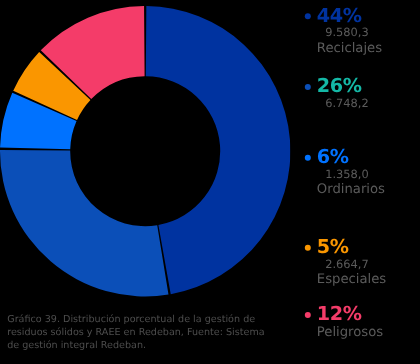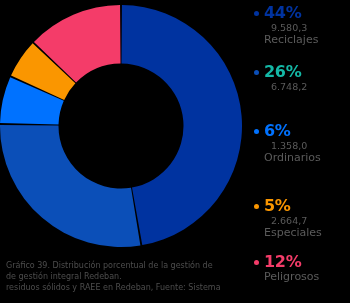--- a/index.html
+++ b/index.html
@@ -142,15 +142,15 @@
       <span class="legend-bullet" style="background:#F43C69;"></span>
       <span class="legend-pct" style="color:#F43C69;">12%</span>
     </div>
     <div class="legend-label">Peligrosos</div>
   </div>
 
 </div>
 
 <div id="caption">
   <span class="caption-line">Gráfico 39. Distribución porcentual de la gestión de</span>
+  <span class="caption-line">residuos sólidos y RAEE en Redeban, Fuente: Sistema</span>
   <span class="caption-line">de gestión integral Redeban.</span>
-  <span class="caption-line">residuos sólidos y RAEE en Redeban, Fuente: Sistema</span>
 </div>
 
 </body></html>

